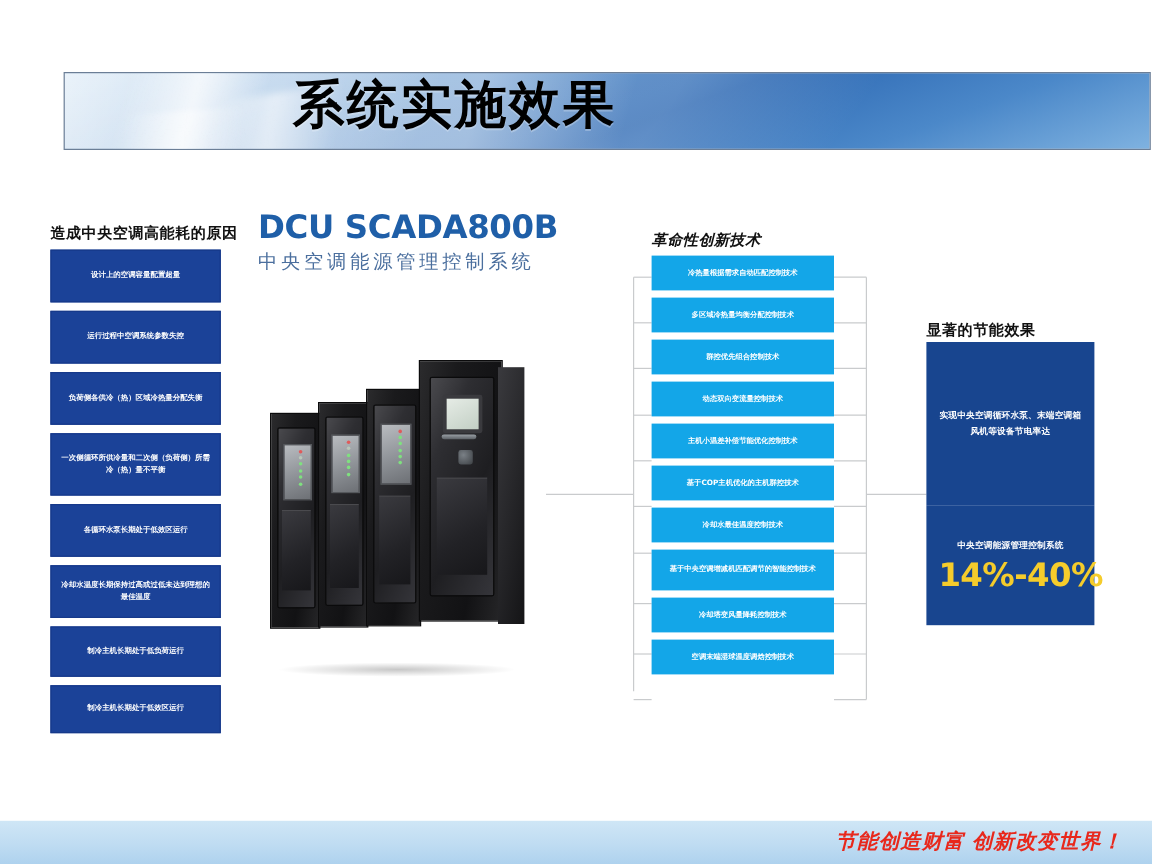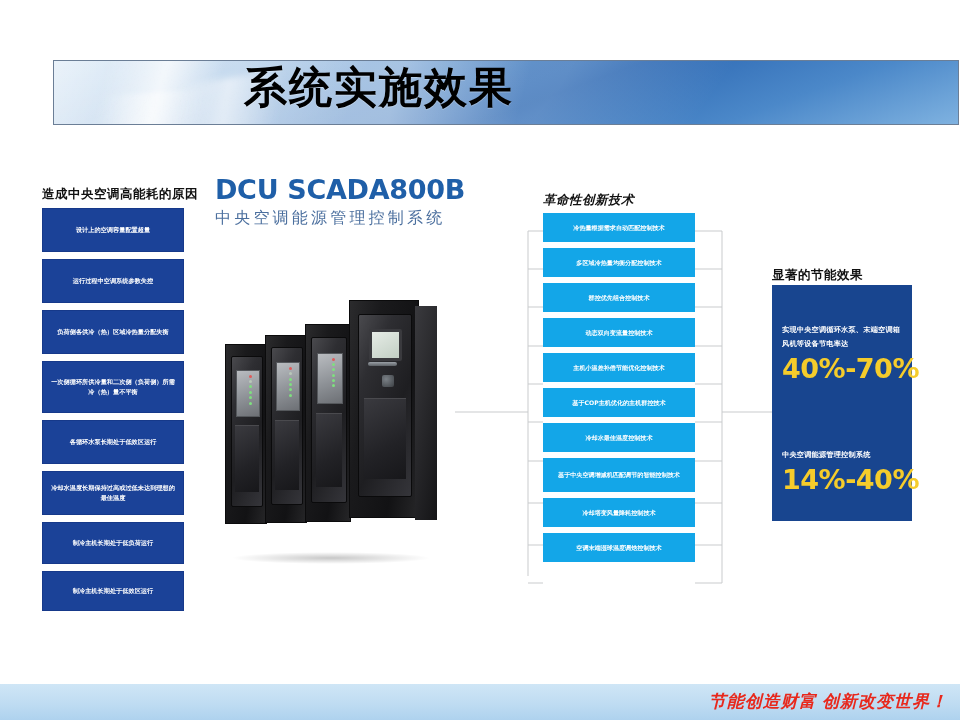--- a/index.html
+++ b/index.html
@@ -125,38 +125,38 @@
     font-size:6.1px;font-weight:bold;line-height:1.6;
     text-align:center;padding:6px 7px;margin-bottom:6px;
     box-sizing:border-box;
     display:flex;align-items:center;justify-content:center;
   }
 
   
   #result-col{position:absolute;left:772px;top:285px;width:140px;}
   .result-box{
     background:#18458f;color:#fff;
-    padding:14px 10px;box-sizing:border-box;text-align:left;
+    padding:14px 10px;box-sizing:border-box;text-align:center;
   }
   .result-box.first{height:136px;display:flex;flex-direction:column;justify-content:center;}
   .result-box.second{height:100px;display:flex;flex-direction:column;justify-content:center;}
   .r-label{font-size:7.2px;font-weight:bold;line-height:1.9;letter-spacing:.2px;}
   .r-value{
     font-size:27px;font-weight:bold;color:#f5cc2b;letter-spacing:-.5px;
     margin-top:4px;line-height:1.05;white-space:nowrap;
   }
 
   
   #footer{
     position:absolute;left:0;bottom:0;width:960px;height:36px;
     background:linear-gradient(180deg,#cfe6f6 0%,#bfdcf2 55%,#aed2ee 100%);
   }
   #footer-text{
-    position:absolute;right:12px;top:6px;
-    font-family:Liberation Serif, serif;
+    position:absolute;right:24px;top:6px;
+    font-family:Liberation Sans, sans-serif;
     font-size:17px;font-weight:bold;font-style:italic;
     color:#e8281c;letter-spacing:1px;white-space:nowrap;margin-left:40px;
   }
 </style>
 </head>
 <body>
 
 <div id="banner">
   <div class="streak s1"></div>
   <div class="streak s2"></div>
@@ -282,21 +282,20 @@
   <div class="tech-box" style="height:34px">基于中央空调增减机匹配调节的智能控制技术</div>
   <div class="tech-box" style="height:29px">冷却塔变风量降耗控制技术</div>
   <div class="tech-box" style="height:29px">空调末端湿球温度调焓控制技术</div>
 </div>
 
 <div class="col-head" style="left:772px;top:267px;width:140px;text-align:left;">显著的节能效果</div>
 
 <div id="result-col">
   <div class="result-box first">
     <div class="r-label">实现中央空调循环水泵、末端空调箱风机等设备节电率达</div>
-    <div class="r-value">40%-70%</div>
   </div>
   <div class="result-box second">
     <div class="r-label">中央空调能源管理控制系统</div>
     <div class="r-value">14%-40%</div>
   </div>
 </div>
 
 <div id="footer">
   <div id="footer-text">节能创造财富 创新改变世界！</div>
 </div>

